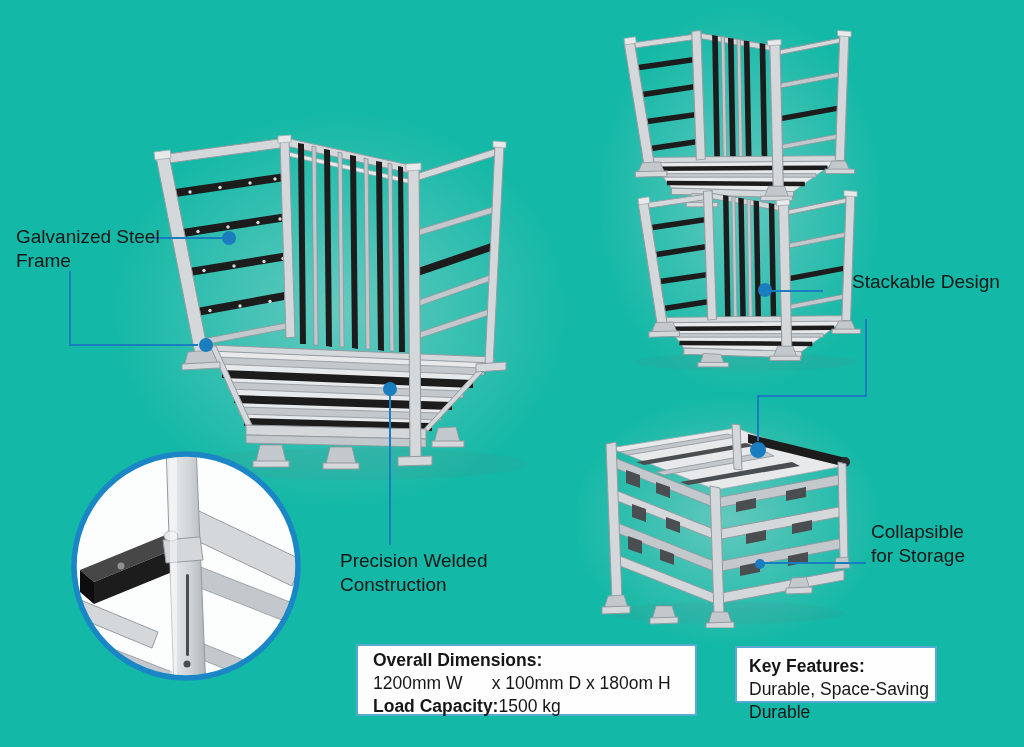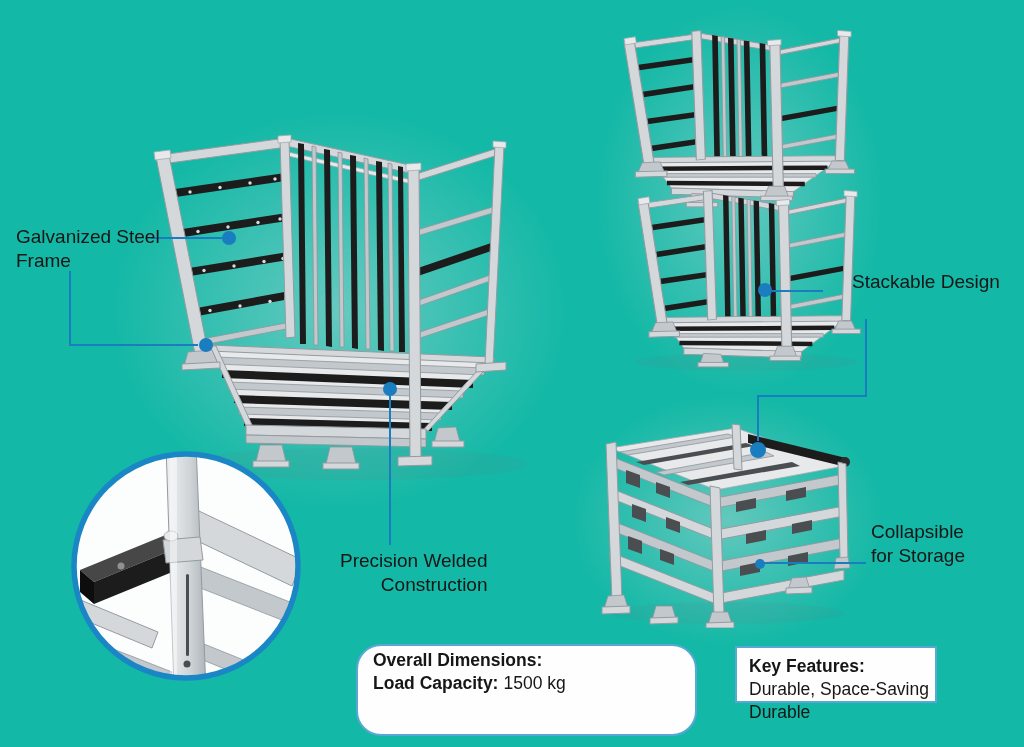--- a/index.html
+++ b/index.html
@@ -6,25 +6,25 @@
   #canvas{position:relative;width:1024px;height:747px;background:#14b8a6;overflow:hidden;
           font-family:"Liberation Sans","DejaVu Sans",sans-serif;color:#161616;}
   .wash{position:absolute;pointer-events:none;}
   .photo{position:absolute;}
   .overlay{position:absolute;left:0;top:0;pointer-events:none;}
   .label{position:absolute;font-size:19px;line-height:24px;color:#161616;white-space:nowrap;}
   .infobox{position:absolute;border:2px solid #57a9d3;background:#fefefe;
            font-size:17.5px;line-height:23px;box-sizing:border-box;}
   .infobox .b{font-weight:bold;}
   .pre{white-space:pre;}
-  #dims-box{left:356px;top:644px;width:341px;height:92px;padding:3px 0 0 15px;border-radius:25px;}
+  #dims-box{left:356px;top:644px;width:341px;height:72px;padding:3px 0 0 15px;}
   #feat-box{left:735px;top:646px;width:202px;height:57px;padding:7px 0 0 12px;}
   #lbl-galv{left:16px;top:225px;}
   #lbl-stack{left:834px;top:270px;margin-left:18px;}
-  #lbl-prec{left:340px;top:549px;text-align:right;}
+  #lbl-prec{left:340px;top:549px;}
   #lbl-coll{left:871px;top:520px;}
   
   .p-steel{fill:#d4d8db;stroke:#949ba1;stroke-width:1;}
   .p-steel2{fill:#c3c8cc;stroke:#8f969c;stroke-width:0.8;}
   .p-light{fill:#e7e9eb;stroke:#a5abaf;stroke-width:0.8;}
   .p-black{fill:#1c1c1c;}
   .p-dark{fill:#4a4e50;}
   .rivet{fill:#d9dcde;}
   .shadow{fill:rgba(110,118,124,0.10);}
   .lead{stroke:#1a7dbf;stroke-width:2;fill:none;}
@@ -286,22 +286,23 @@
     <span style="display:block">Precision Welded</span>
     <span style="display:block">Construction</span>
   </div>
   <div class="label" id="lbl-coll">
     <span style="display:block">Collapsible</span>
     <span style="display:block">for Storage</span>
   </div>
 
   <div class="infobox" id="dims-box">
     <div class="b">Overall Dimensions:</div>
+    <div class="pre">1200mm W      x 100mm D x 180om H</div>
     <div>
-      <span class="b">Load Capacity:</span><span style="margin-left:5px">1500 kg</span>
+      <span class="b">Load Capacity:</span><span style="">1500 kg</span>
     </div>
   </div>
 
   <div class="infobox" id="feat-box">
     <div class="b">Key Features:</div>
     <div>Durable, Space-Saving</div>
     <div>Durable</div>
   </div>
 
 </div>

